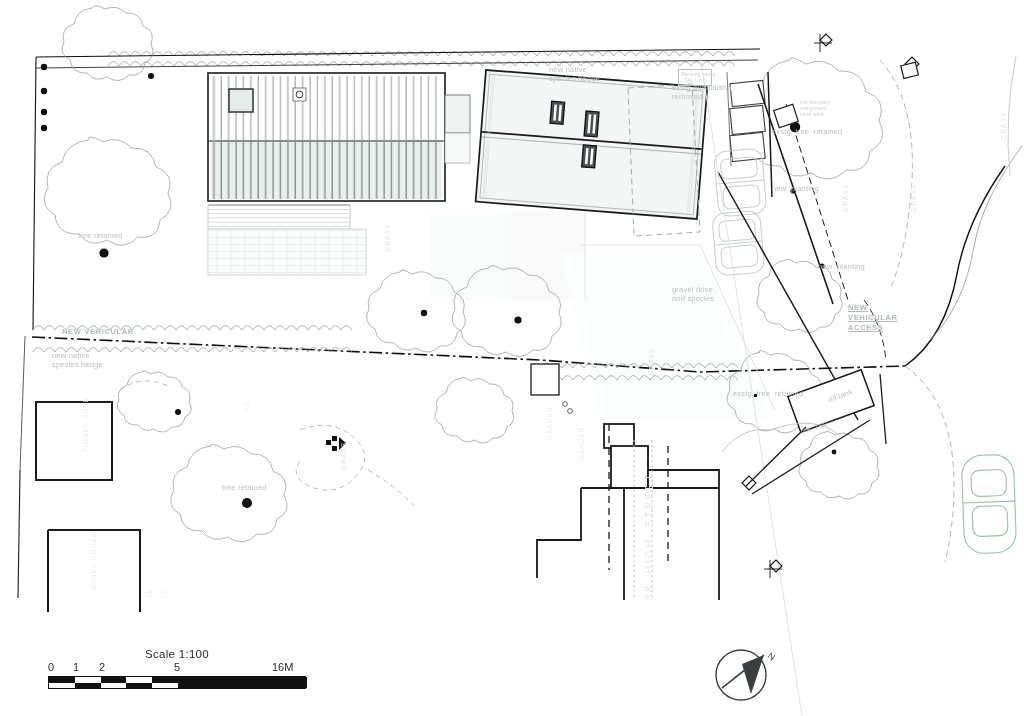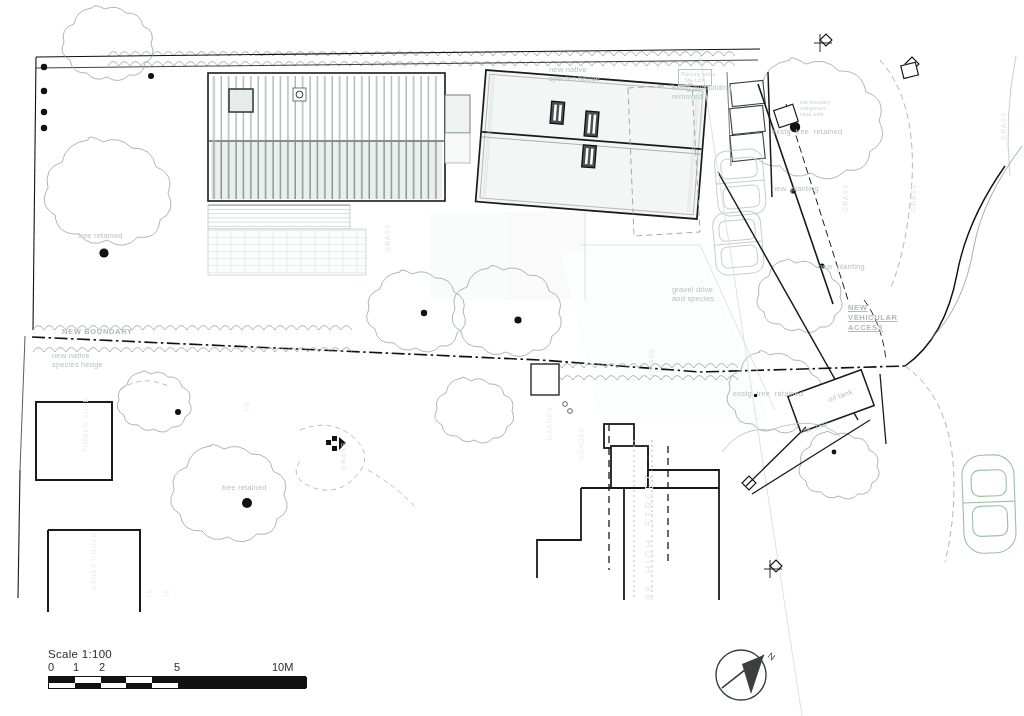--- a/index.html
+++ b/index.html
@@ -9,21 +9,21 @@
   svg{display:block;}
   .lbl{position:absolute;white-space:pre;line-height:1.15;}
   .lbl-grey{color:#b9bfc0;font-size:7.5px;letter-spacing:.2px;}
   .lbl-faint{color:#dfe3e4;font-size:6.5px;letter-spacing:1.1px;}
   .lbl-vfaint{color:#e9ecec;font-size:6.3px;letter-spacing:1.1px;}
   .lbl-tiny{color:#c9cfd0;font-size:4.6px;letter-spacing:.2px;}
   .lbl-caps{color:#b3babb;font-size:7.6px;letter-spacing:.6px;font-weight:bold;}
   .lbl-street{color:#e4e8e8;font-size:10px;letter-spacing:2.6px;}
   .rot90{transform:rotate(-90deg);transform-origin:0 0;}
   .scalebox{position:absolute;left:48px;top:648px;}
-  .scale-title{font-size:11.5px;color:#2b2b2b;letter-spacing:.3px;}
+  .scale-title{font-size:11.5px;color:#2b2b2b;letter-spacing:.3px;text-align:center;}
   .scale-nums{position:relative;height:13px;width:258px;margin-top:1px;}
   .scale-nums span{position:absolute;font-size:11px;color:#2b2b2b;top:0;}
   .bar{position:relative;width:258px;height:13px;margin-top:2px;
        border:1px solid #111;box-sizing:border-box;background:#fff;}
   .bar i{position:absolute;background:#111;display:block;}
 </style>
 </head>
 <body>
 
 <div id="stage">
@@ -375,21 +375,21 @@
     </g>
 
   </svg>
 
   <div class="lbl lbl-grey" style="left:549px;top:66px;">new native
 species hedge</div>
 
   <div class="lbl lbl-grey" style="left:672px;top:84px;">exstg outbuilding
 removed</div>
 
-  <div class="lbl lbl-caps" style="left:62px;top:328px;">NEW BOUNDARY</div>
+  <div class="lbl lbl-caps" style="left:62px;top:328px;">NEW VEHICULAR</div>
 
   <div class="lbl lbl-grey" style="left:52px;top:352px;">new native
 species hedge</div>
 
   <div class="lbl lbl-grey" style="left:672px;top:286px;">gravel drive
 and species</div>
 
   <div class="lbl lbl-caps" style="left:848px;top:303px;line-height:10px;text-decoration:underline;">NEW
 VEHICULAR
 ACCESS</div>
@@ -440,21 +440,21 @@
 
   <div class="lbl lbl-street rot90" style="left:644px;top:600px;">88  HIGH  STREET</div>
 
   <div class="scalebox">
     <div class="scale-title">Scale  1:100</div>
     <div class="scale-nums">
       <span style="left:0px;">0</span>
       <span style="left:25px;">1</span>
       <span style="left:51px;">2</span>
       <span style="left:126px;">5</span>
-      <span style="left:224px;">10M</span>
+      <span style="left:224px;">16M</span>
     </div>
     <div class="bar">
       <i style="left:0;top:0;width:25.8px;height:5.5px;"></i>
       <i style="left:51.6px;top:0;width:25.8px;height:5.5px;"></i>
       <i style="left:103.2px;top:0;width:154.8px;height:5.5px;"></i>
       <i style="left:25.8px;top:5.5px;width:25.8px;height:5.5px;"></i>
       <i style="left:77.4px;top:5.5px;width:25.8px;height:5.5px;"></i>
       <i style="left:129px;top:5.5px;width:129px;height:5.5px;"></i>
     </div>
   </div>

